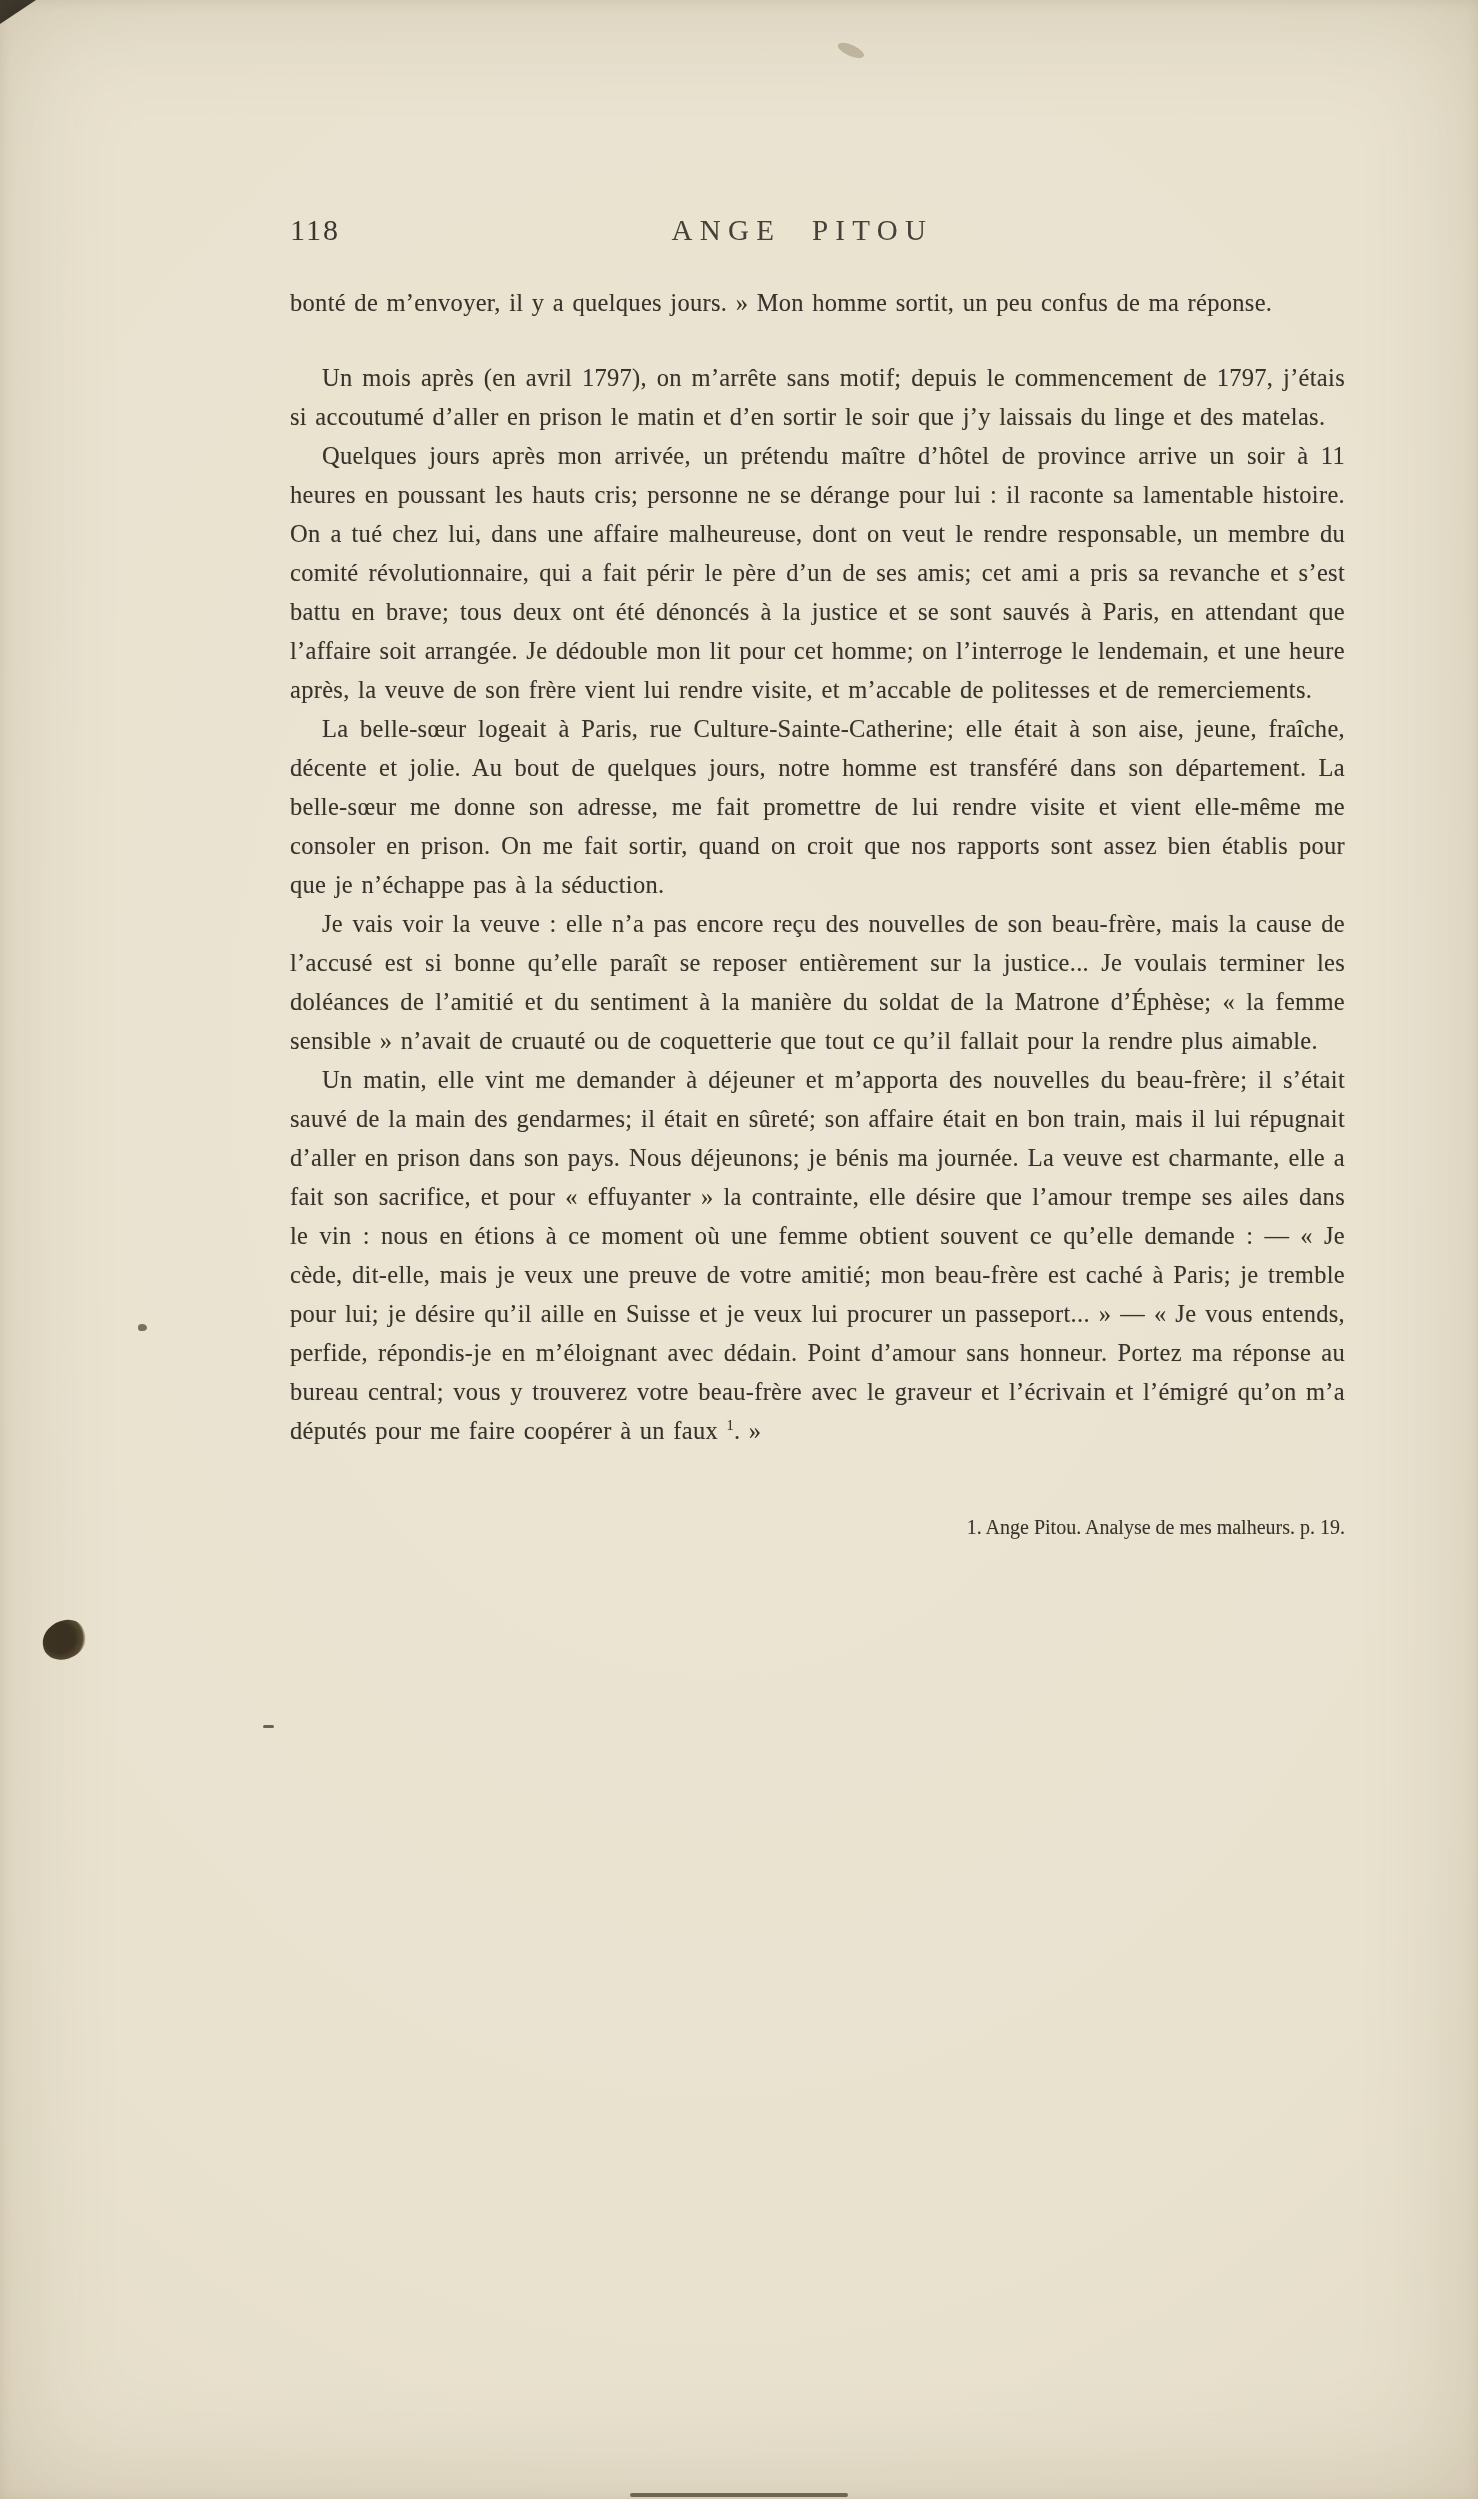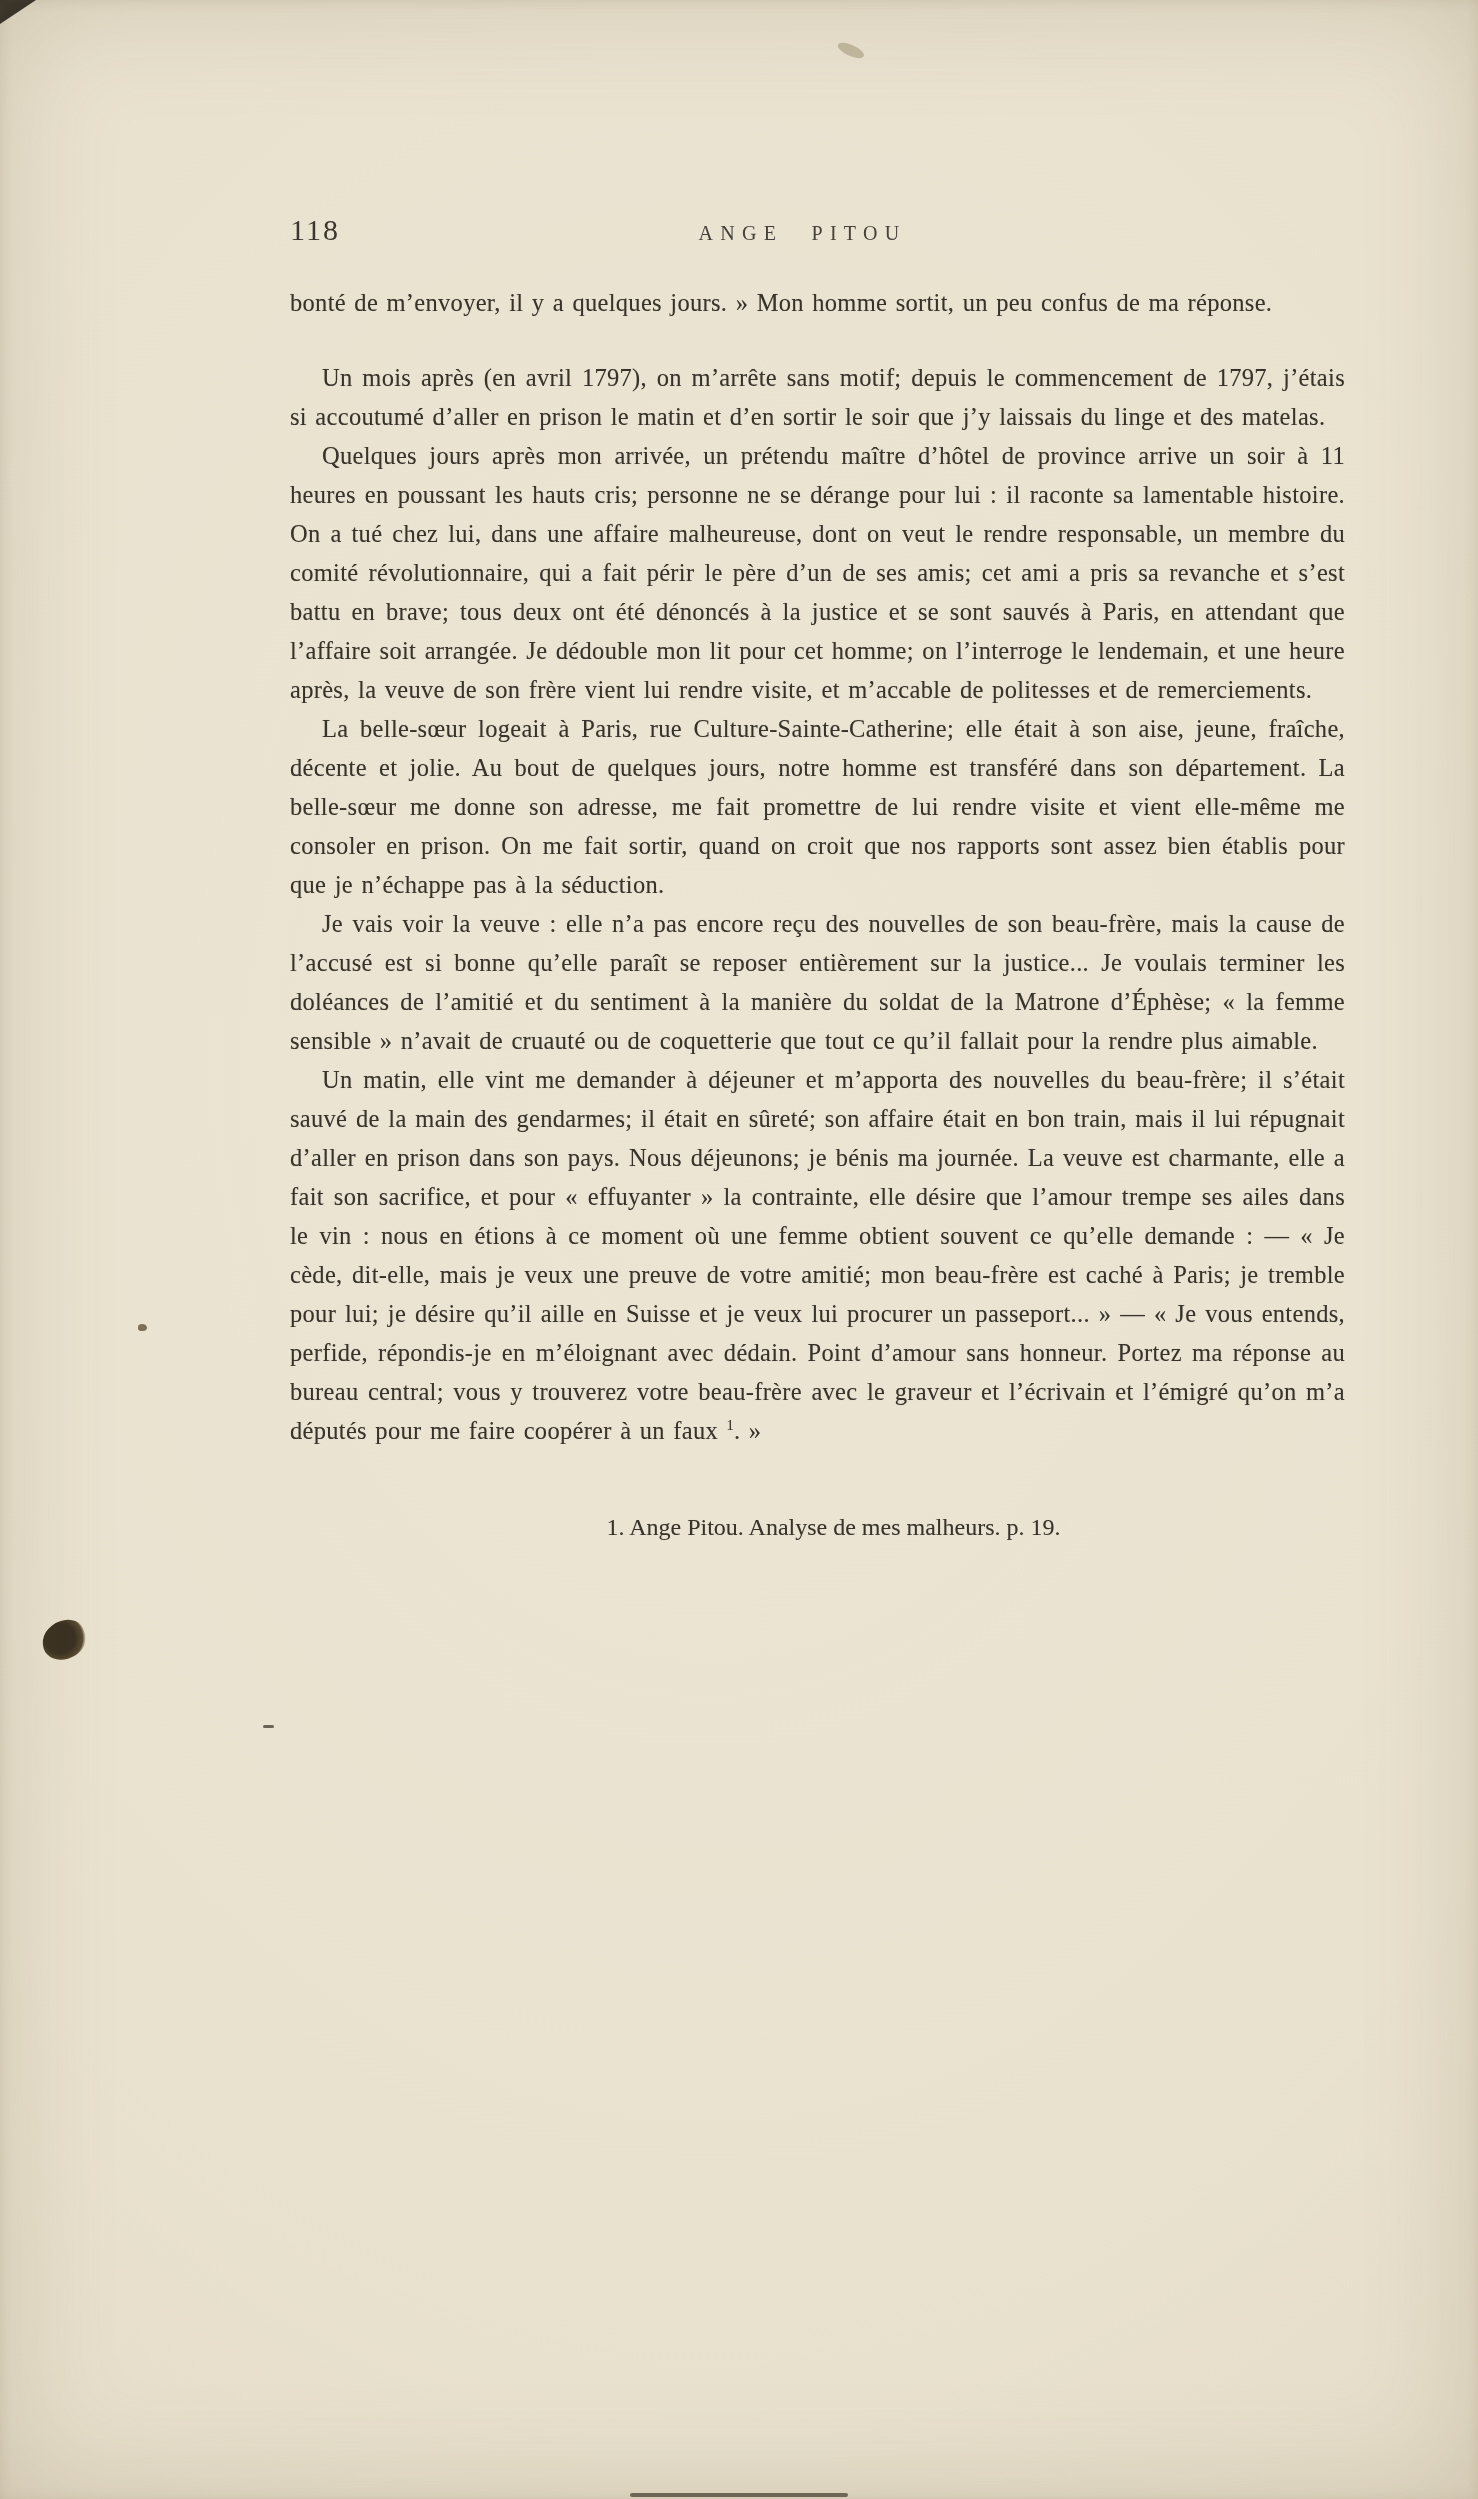--- a/index.html
+++ b/index.html
@@ -41,21 +41,21 @@
     margin-bottom: 36px;
   }
   .page-number {
     font-size: 30px;
     letter-spacing: 2px;
     color: #3b372e;
   }
   .running-header {
     flex: 1;
     text-align: center;
-    font-size: 20px;
+    font-size: 29px;
     letter-spacing: 7.3px;
     word-spacing: 16px;
     transform: translateX(-40px);
     color: #45413a;
   }
   .body-text {
     font-size: 24.5px;
     line-height: 39px;
     text-align: justify;
     letter-spacing: 0.3px;
@@ -63,23 +63,23 @@
     text-shadow: 0 0 0.7px rgba(40, 35, 25, 0.25);
   }
   .para { margin: 0; }
   .para.indent { text-indent: 32px; }
   .para.gap-after { margin-bottom: 36px; }
   .italic { }
   sup { font-size: 14.5px; line-height: 0; }
   .footnote {
     margin-top: 63px;
     padding-left: 32px;
-    font-size: 24px;
+    font-size: 20px;
     line-height: 29px;
-    text-align: center;
+    text-align: right;
     text-shadow: 0 0 0.7px rgba(40, 35, 25, 0.2);
   }
   .stain { position: absolute; pointer-events: none; }
   .stain-corner {
     left: 0; top: 0; width: 36px; height: 24px;
     background: #23201a;
     clip-path: polygon(0 0, 100% 0, 0 100%);
     opacity: 0.92;
   }
   .stain-smudge-top {

